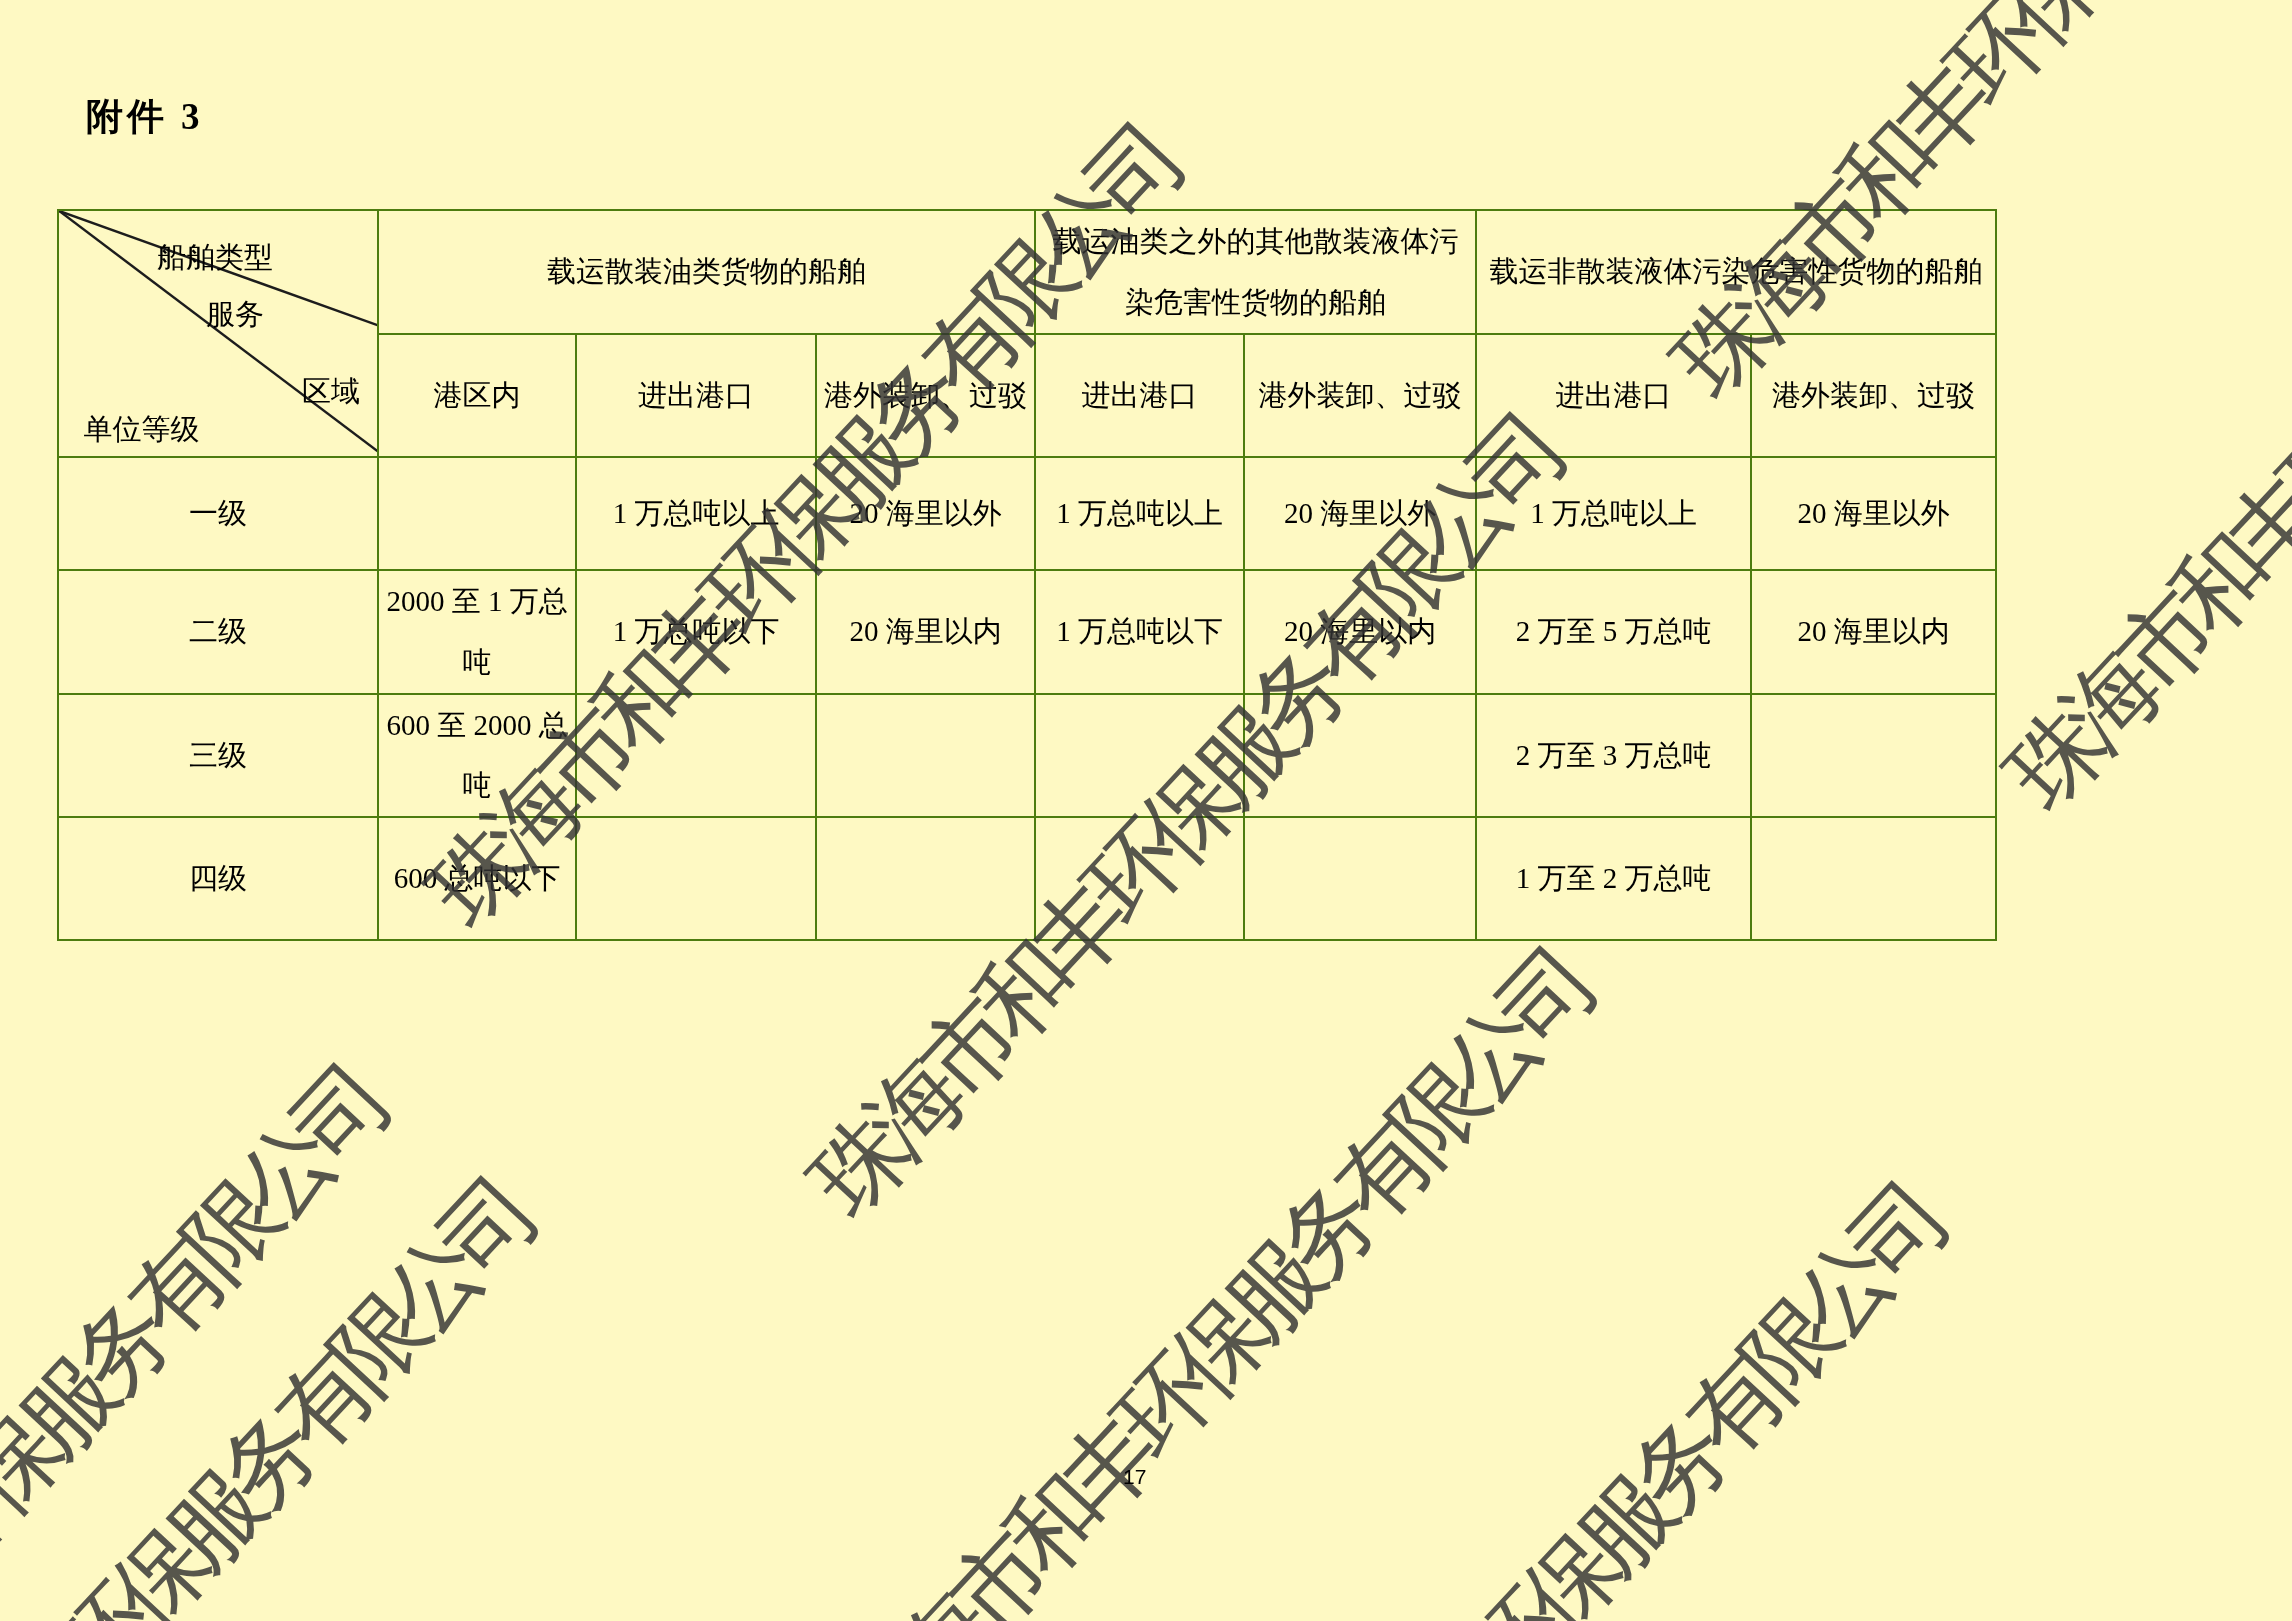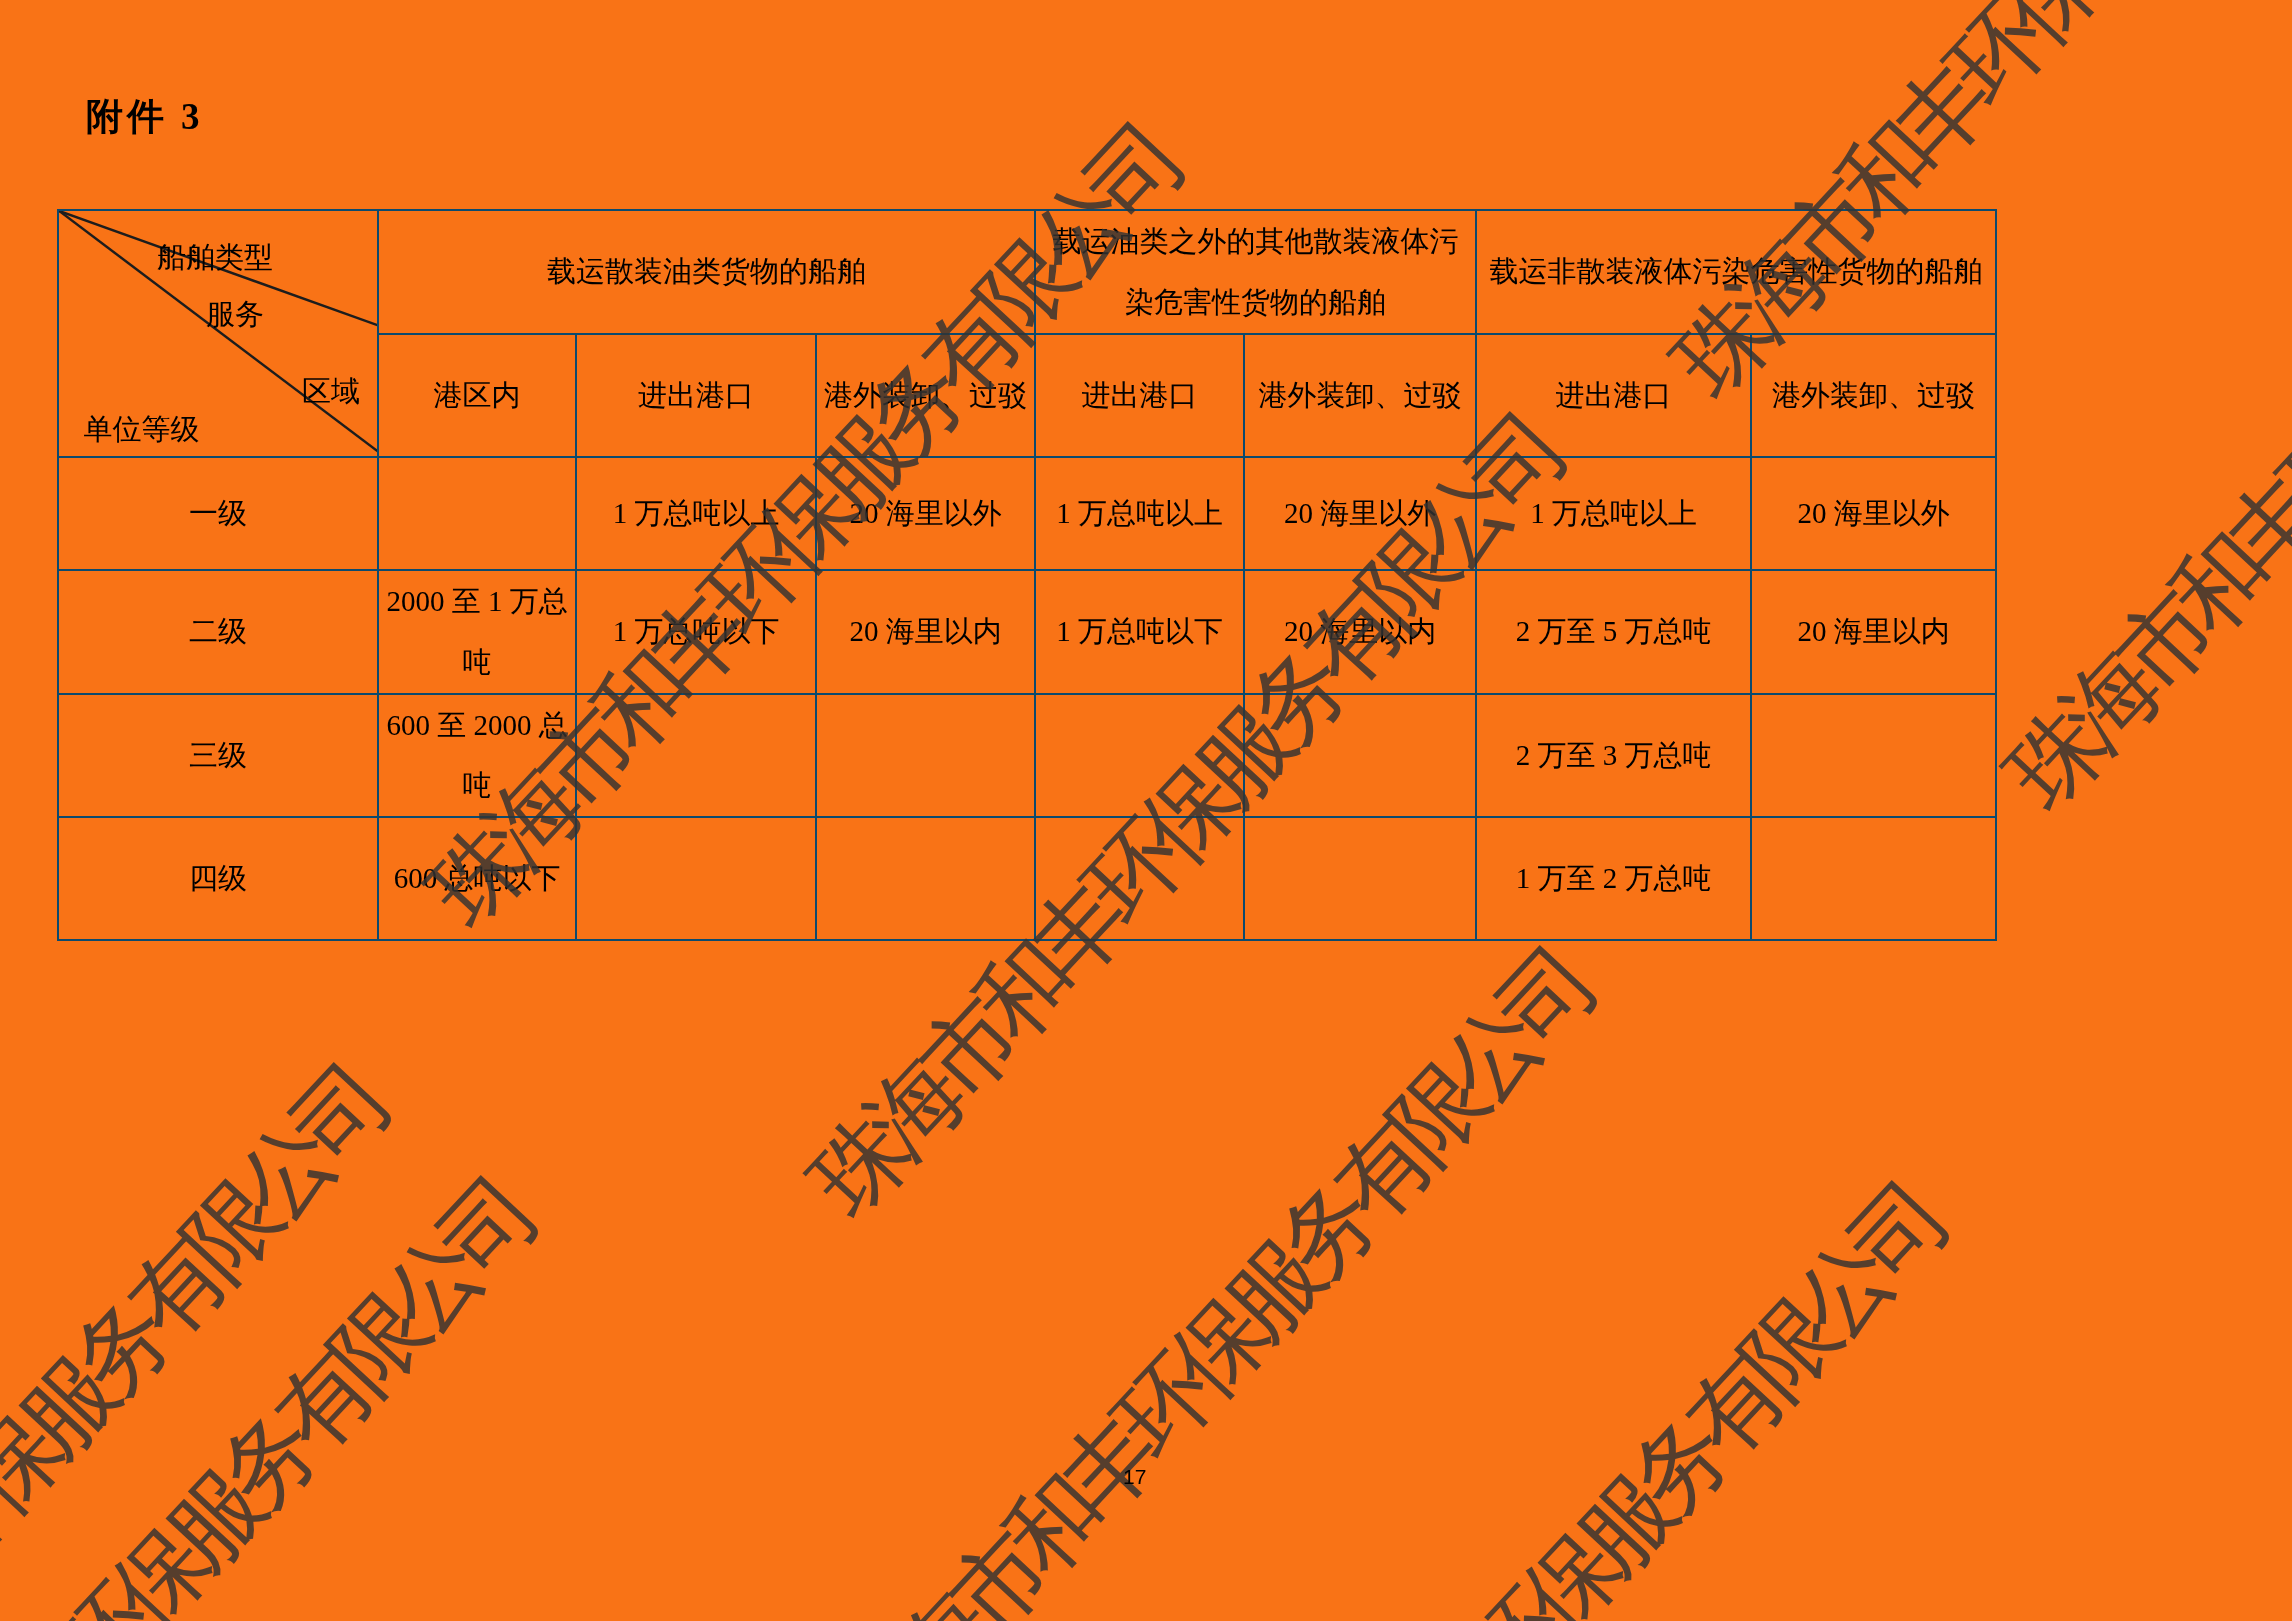--- a/index.html
+++ b/index.html
@@ -1,41 +1,41 @@
 <!DOCTYPE html>
 <html><head>
 <meta charset="utf-8">
 <style>
   html,body{margin:0;padding:0;background:#fff;}
   .page{
     position:relative;
     width:2293px;height:1621px;
     overflow:hidden;
-    background:#f97316;
+    background:#fef9c3;
     font-family:"Liberation Serif","DejaVu Serif",serif;
     color:#000;
   }
   .attach-label{
     position:absolute;left:86px;top:92px;
     font-size:37px;font-weight:bold;letter-spacing:3.9px;
     white-space:nowrap;
   }
   .doc-title{
     position:absolute;left:458px;top:88px;
     font-size:41px;font-weight:bold;letter-spacing:1.5px;
     white-space:nowrap;
   }
   table.grade{
     position:absolute;left:57px;top:209px;
     border-collapse:collapse;table-layout:fixed;
     width:1938px;
     font-size:29px;
   }
   table.grade td{
-    border:2px solid #0c4a6e;
+    border:2px solid #4d7c0f;
     text-align:center;vertical-align:middle;
     line-height:2.1;
     padding:0 5.9px;
     overflow:hidden;
   }
   tr.h1{height:123px;}
   tr.h2{height:123px;padding-left:27px;}
   tr.r0{height:113px;margin-top:48px;}
   tr.r1{height:117px;}
   tr.r2{height:121px;}

